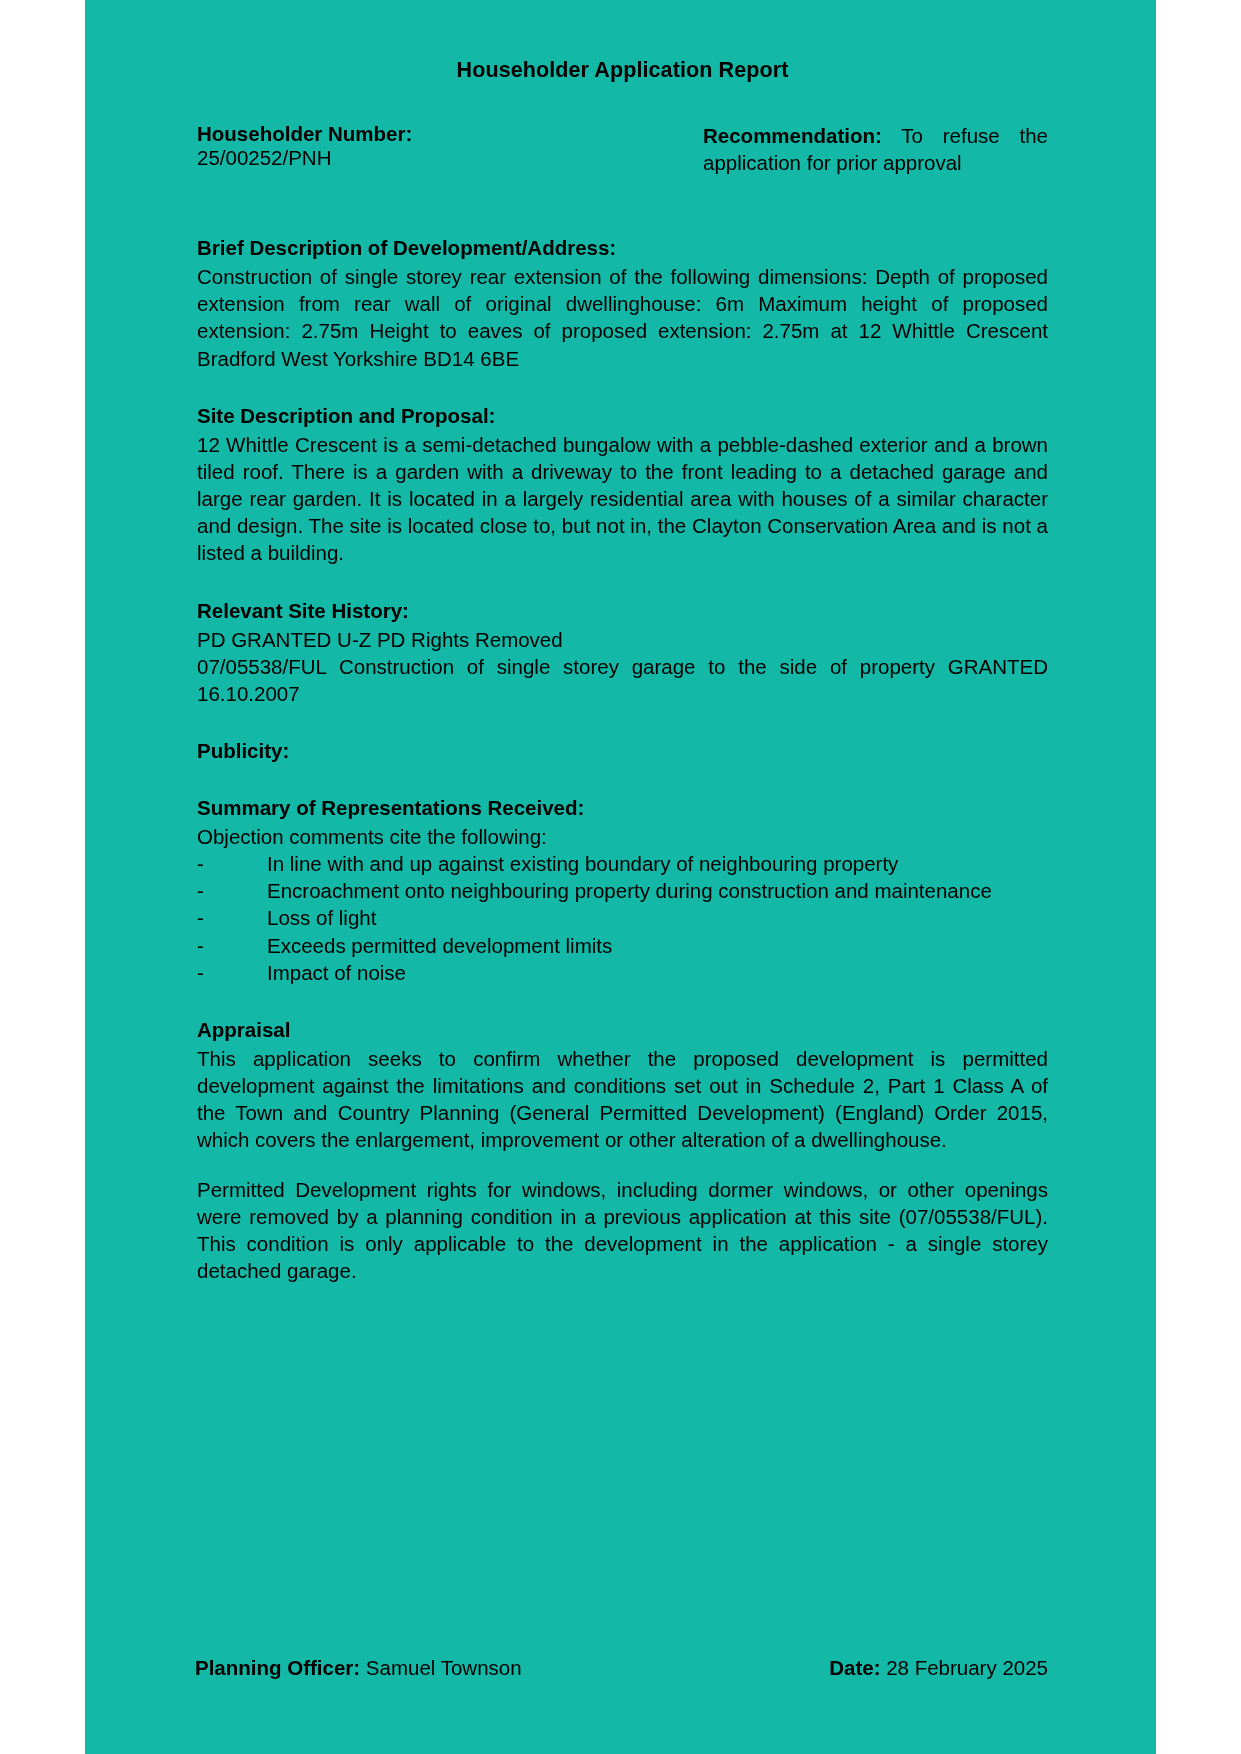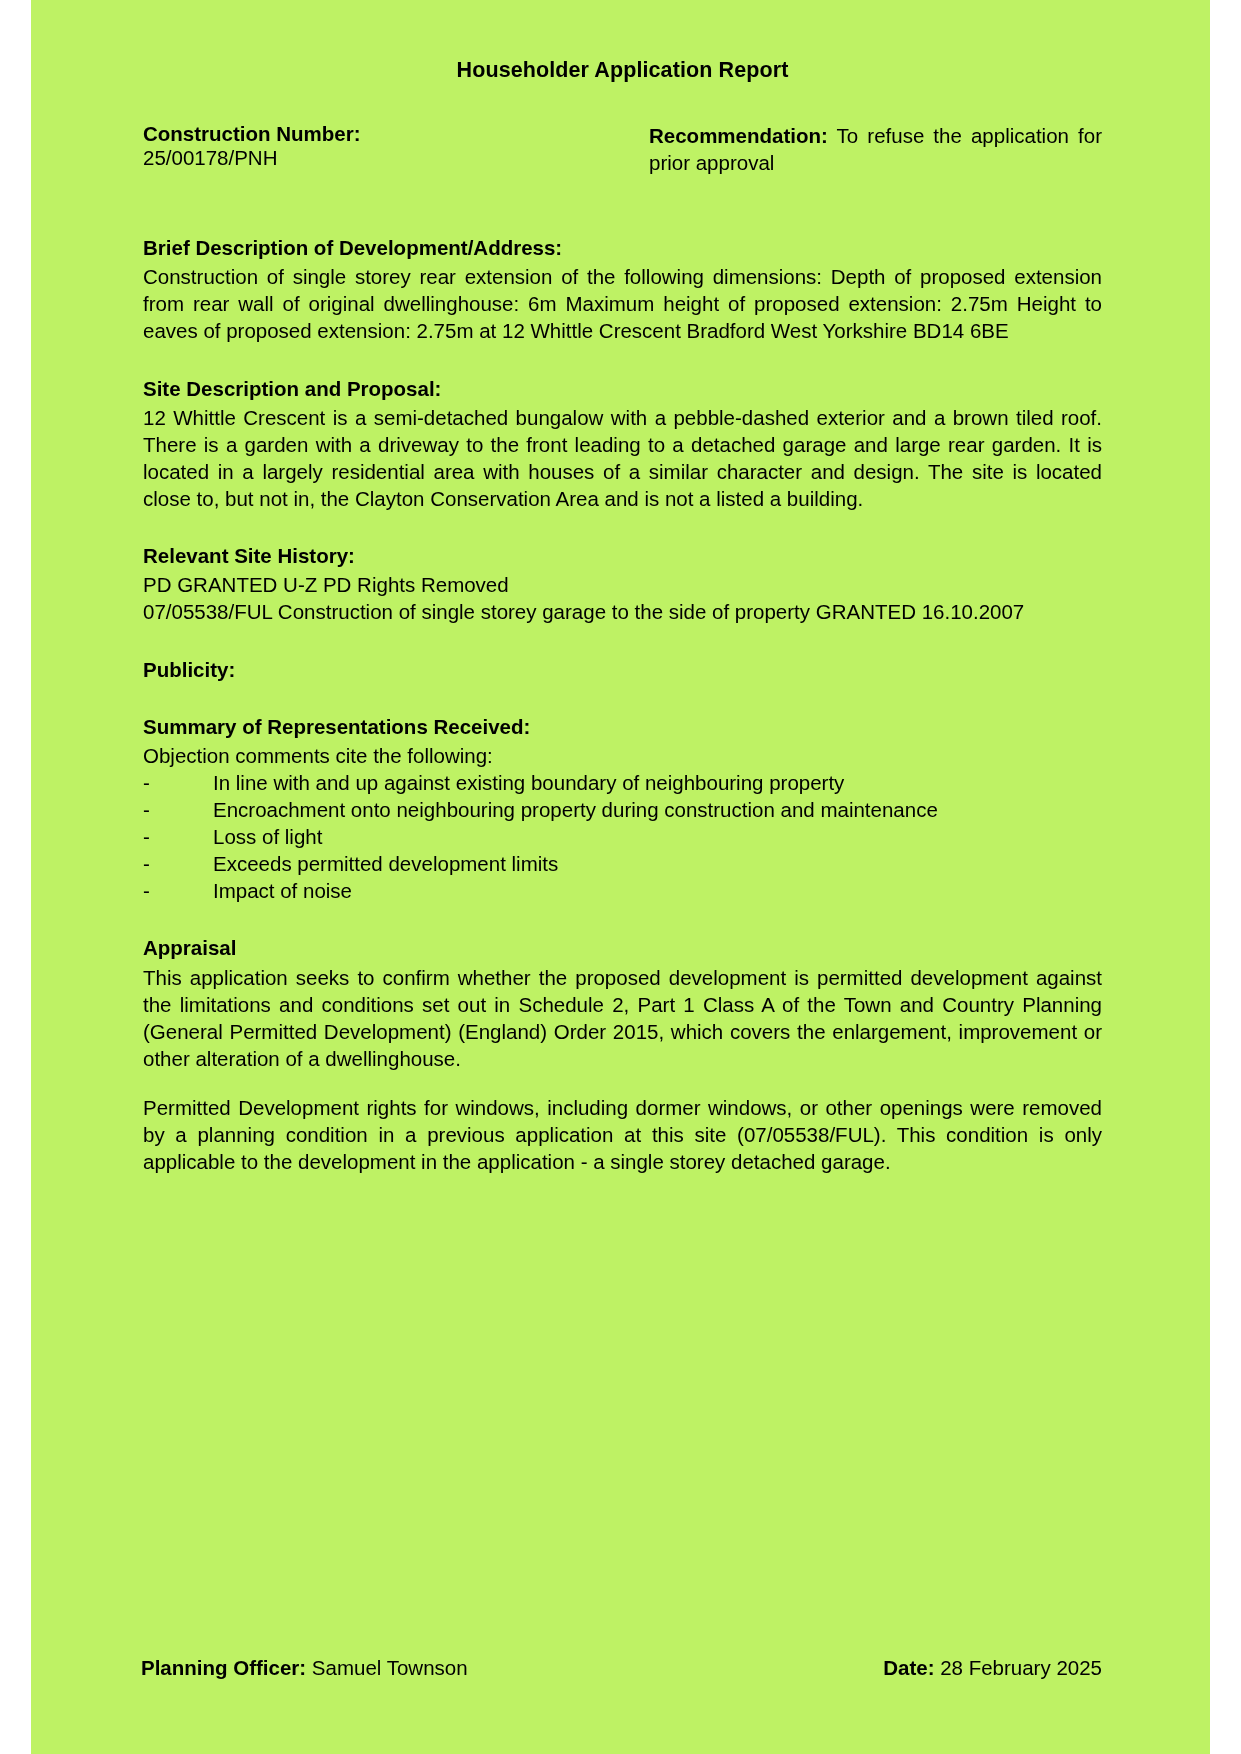--- a/index.html
+++ b/index.html
@@ -5,24 +5,24 @@
   html, body {
     margin: 0;
     padding: 0;
     background: #ffffff;
   }
   body {
     font-family: "Liberation Sans", sans-serif;
     color: #000000;
   }
   .page {
-    width: 1179px;
+    width: 1071px;
     min-height: 1754px;
     margin: 0 auto;
-    background: #bef264;
+    background: #14b8a6;
     box-sizing: border-box;
     padding: 48px 108px 40px 112px;
     position: relative;
   }
   .doc-title {
     text-align: center;
     font-weight: bold;
     font-size: 21.5px;
     letter-spacing: 0.1px;
     margin: 10px 0 0 0;
@@ -106,22 +106,22 @@
 </style>
 </head>
 <body>
 
 <div class="page">
 
   <div class="doc-title">Householder Application Report</div>
 
   <div class="top-cols">
     <div class="col-left">
-      <div class="lbl">Construction Number:</div>
-      <div class="val">25/00178/PNH</div>
+      <div class="lbl">Householder Number:</div>
+      <div class="val">25/00252/PNH</div>
     </div>
     <div class="col-right">
       <div class="rec-block">
         <span class="lbl">Recommendation:</span>
         <span class="val">To refuse the application for prior approval</span>
       </div>
     </div>
   </div>
 
   <div class="section" style="margin-top:58px;">

